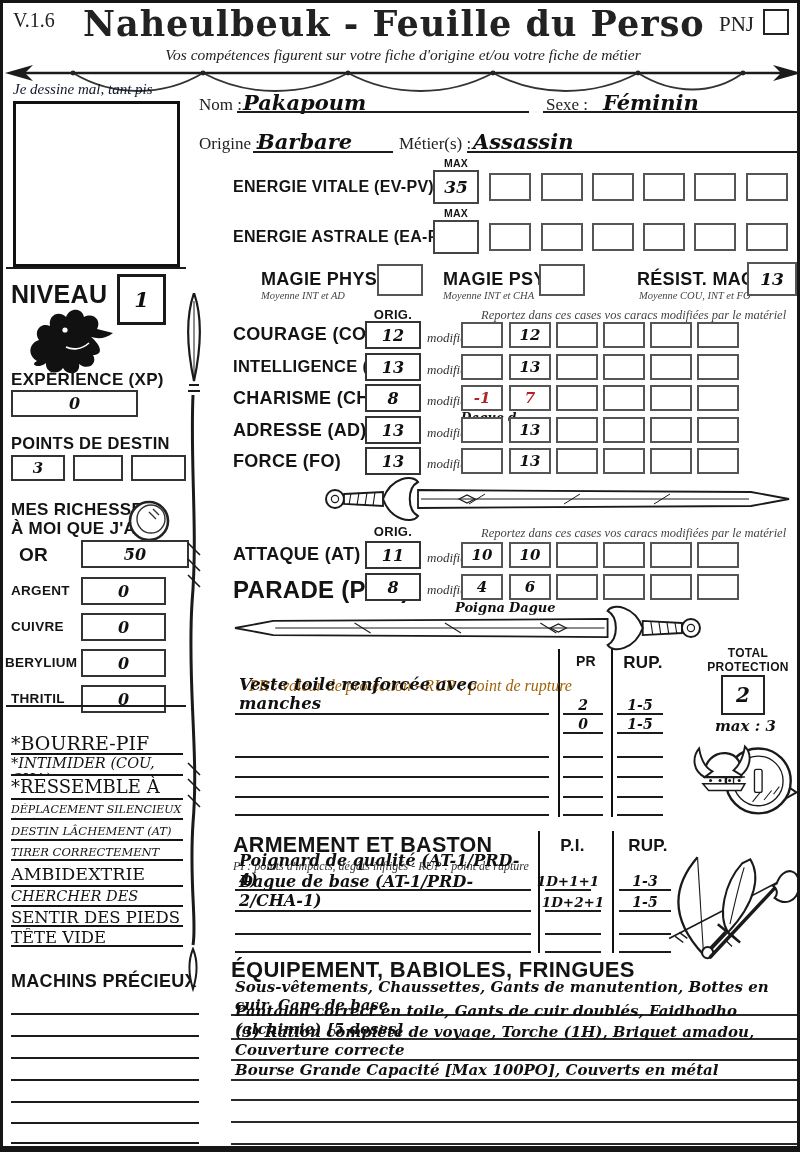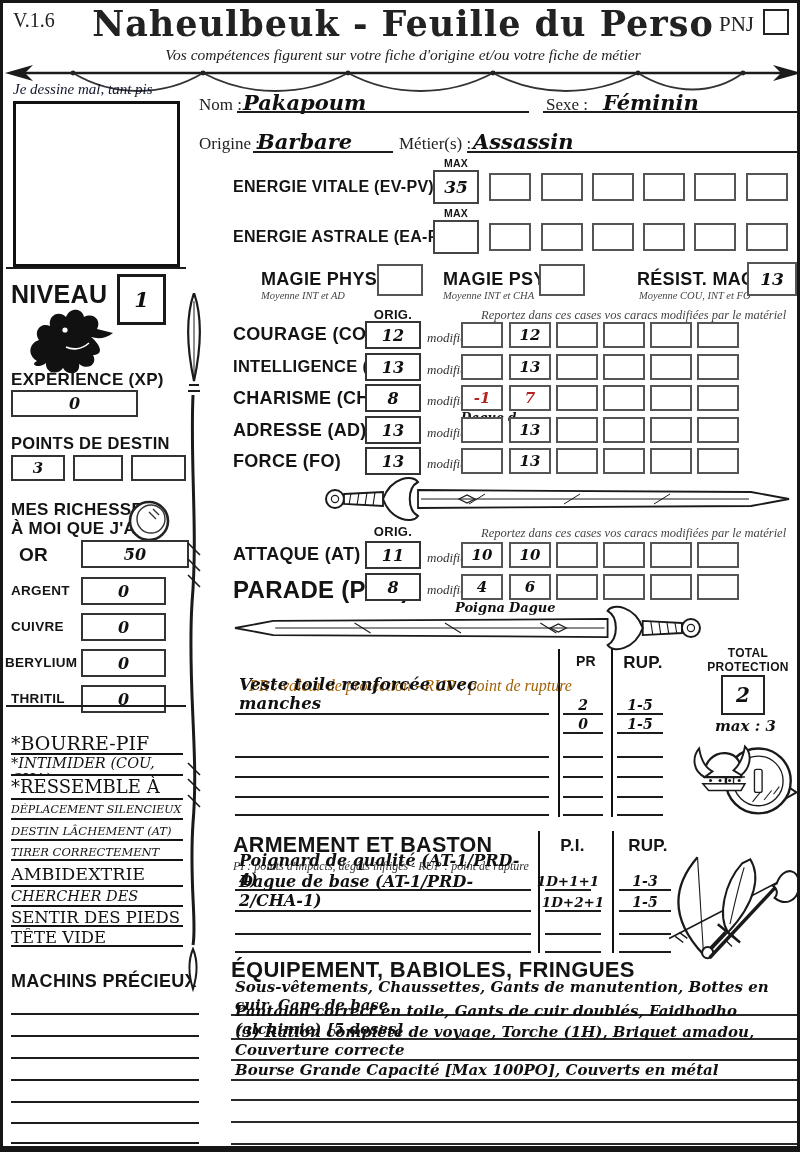--- a/index.html
+++ b/index.html
@@ -28,21 +28,21 @@
            font-family:"DejaVu Serif",serif;font-style:italic;font-weight:700;color:#101010;}
   .vline{position:absolute;width:2px;background:#111;}
   svg{display:block;}
 </style>
 </head>
 <body>
 
 <div id="page">
 
   <div class="sr" style="left:10px;top:6px;font-size:20px;">V.1.6</div>
-  <div class="sr" style="left:80px;top:0;width:640px;text-align:center;font-family:'DejaVu Serif',serif;font-weight:700;font-size:35px;letter-spacing:1px;">Naheulbeuk - Feuille du Perso</div>
+  <div class="sr" style="left:80px;top:0;width:640px;text-align:left;font-family:'DejaVu Serif',serif;font-weight:700;font-size:35px;letter-spacing:1px;">Naheulbeuk - Feuille du Perso</div>
   <div class="sr it" style="left:80px;top:43px;width:640px;text-align:center;font-size:15.5px;color:#1d1d1d;">Vos compétences figurent sur votre fiche d'origine et/ou votre fiche de métier</div>
   <div class="sr" style="left:716px;top:9px;font-size:21px;">PNJ</div>
   <div class="bx" style="left:760px;top:6px;width:26px;height:26px;border:2.5px solid #222;"></div>
 
   <svg class="a" style="left:0;top:56px;" width="800" height="36" viewBox="0 0 800 36">
     <line x1="16" y1="14" x2="784" y2="14" stroke="#1b1b1b" stroke-width="2.6"></line>
     <polygon points="2,14 30,6 22,14 30,22" fill="#1b1b1b"></polygon>
     <polygon points="798,14 770,6 778,14 770,22" fill="#1b1b1b"></polygon>
     <path d="M70,14 C110,38 160,38 200,14 M200,14 C245,38 300,38 345,14 M345,14 C390,38 445,38 490,14 M490,14 C535,38 590,38 635,14 M635,14 C670,36 710,36 740,14" stroke="#333" stroke-width="1.8" fill="none"></path>
     <circle cx="70" cy="14" r="2.4" fill="#222"></circle>

